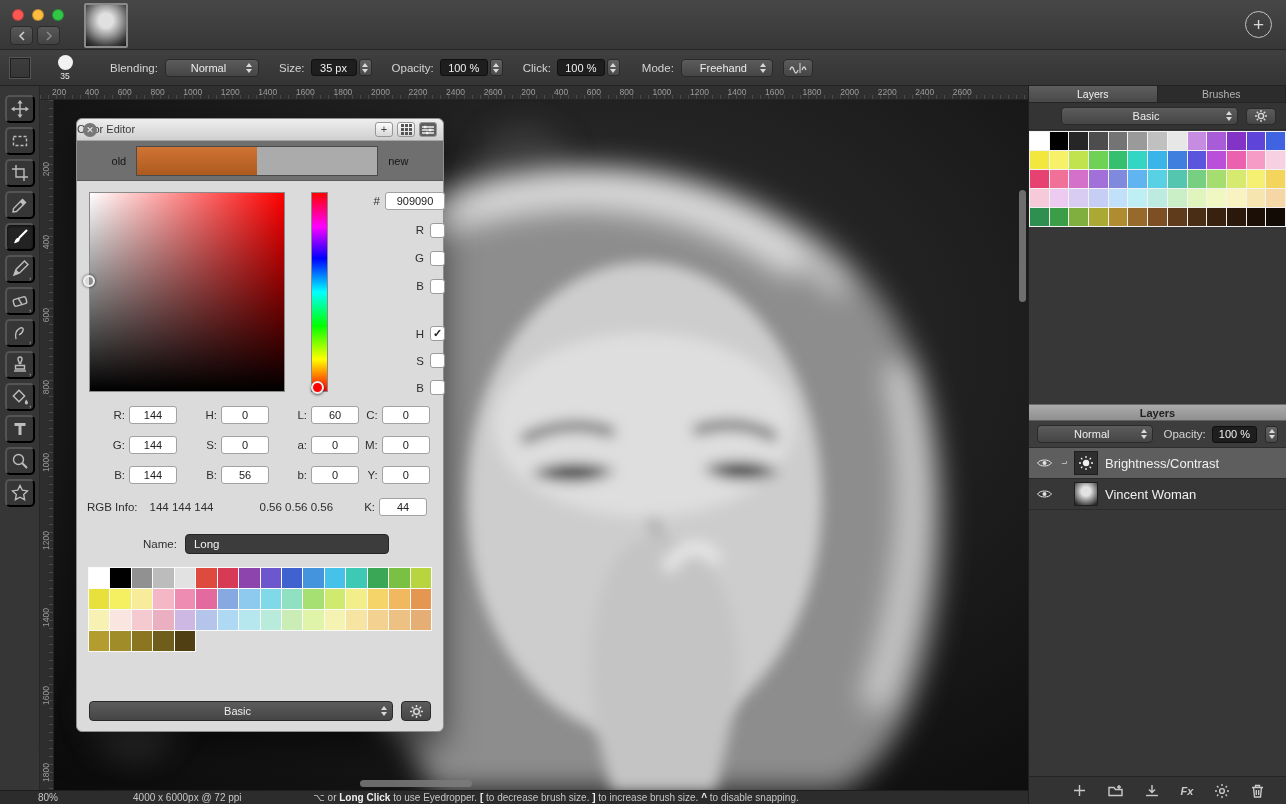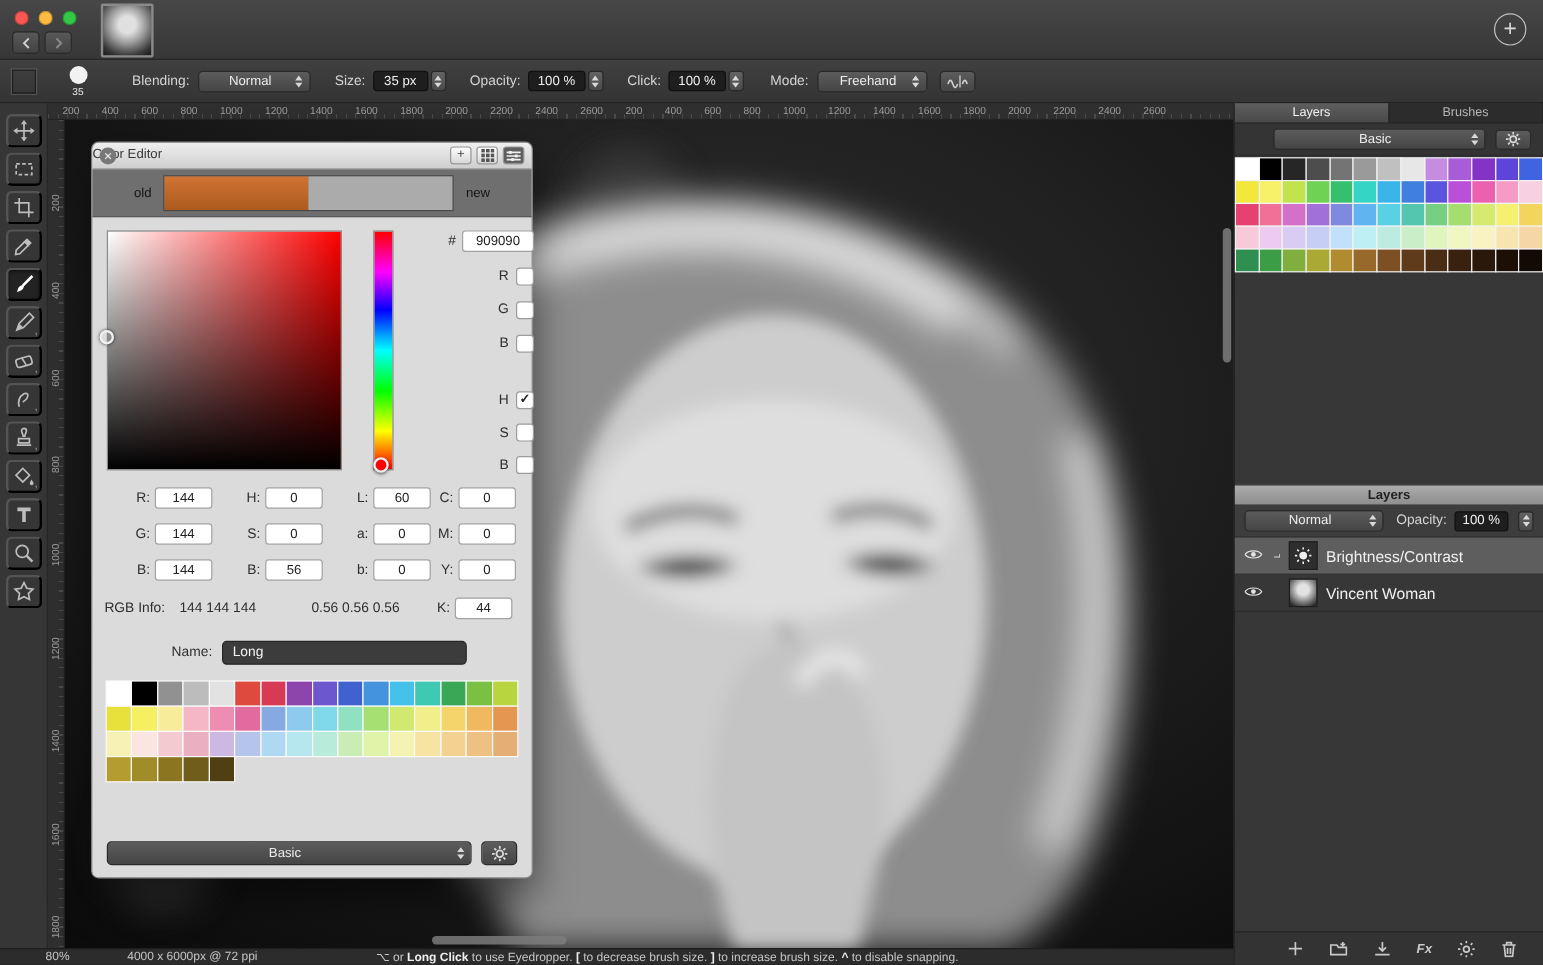--- a/index.html
+++ b/index.html
@@ -73,21 +73,21 @@
   .lthumb{width:24px;height:24px;border:1px solid #1f1f1f;flex:none}
   .adjthumb{background:#2e2e2e;display:flex;align-items:center;justify-content:center}
   .womanthumb{background:radial-gradient(circle at 50% 38%,#e2e2e2 0 26%,#8e8e8e 55%,#2a2a2a 90%)}
   .panelfooter{height:28px;background:#333;border-top:1px solid #242424;display:flex;align-items:center;justify-content:space-between;padding:0 22px 0 44px}
   .pf-btn{display:flex;align-items:center;justify-content:center;background:transparent;border:none}
   .pf-btn svg{stroke:#c9c9c9;fill:none;stroke-width:1.4}
   .fxlabel{font-size:11px;font-style:italic;color:#c9c9c9;font-weight:bold}
   
   .statusbar{position:absolute;left:0;bottom:0;width:1028px;height:14px;background:#2c2c2c;border-top:1px solid #1d1d1d;color:#c6c6c6;font-size:10px;display:flex;align-items:center}
   .sb-zoom{margin-left:38px}
-  .sb-doc{margin-left:48px}
+  .sb-doc{margin-left:75px}
   .sb-hint{position:absolute;left:556px;transform:translateX(-50%);white-space:nowrap}
   .sb-hint .b{font-weight:bold;color:#efefef}
   
   .cepanel{position:absolute;left:76px;top:118px;width:368px;height:614px;background:#dbdbdb;border:1px solid #8e8e8e;border-radius:6px;box-shadow:0 14px 34px rgba(0,0,0,.55);z-index:10}
   .ce-titlebar{position:relative;height:22px;background:linear-gradient(#efefef,#cfcfcf);border-bottom:1px solid #a6a6a6;border-radius:6px 6px 0 0}
   .ce-title{display:block;text-align:left;font-size:11px;color:#3a3a3a;line-height:21px}
   .ce-close{position:absolute;left:6px;top:4px;width:14px;height:14px;border-radius:50%;background:#787878;color:#f2f2f2;font-size:9px;line-height:13px;text-align:center;border:none}
   .ce-tbbtns{position:absolute;right:6px;top:3px;display:flex;gap:4px}
   .ce-tbbtn{height:15px;min-width:18px;border:1px solid #979797;border-radius:3px;background:linear-gradient(#fdfdfd,#d8d8d8);color:#444;font-size:11px;line-height:13px;text-align:center;display:flex;align-items:center;justify-content:center}
   .ce-tbbtn.active{background:#5f5f5f}

